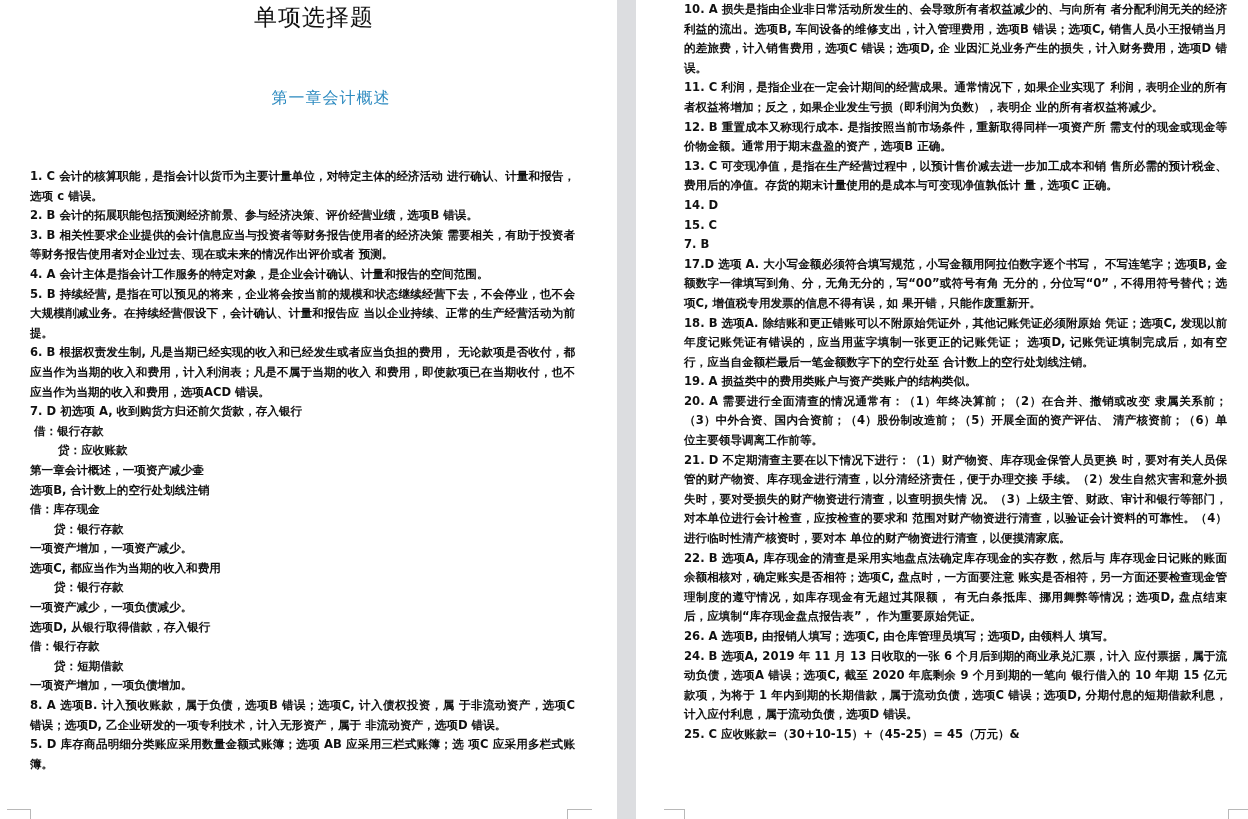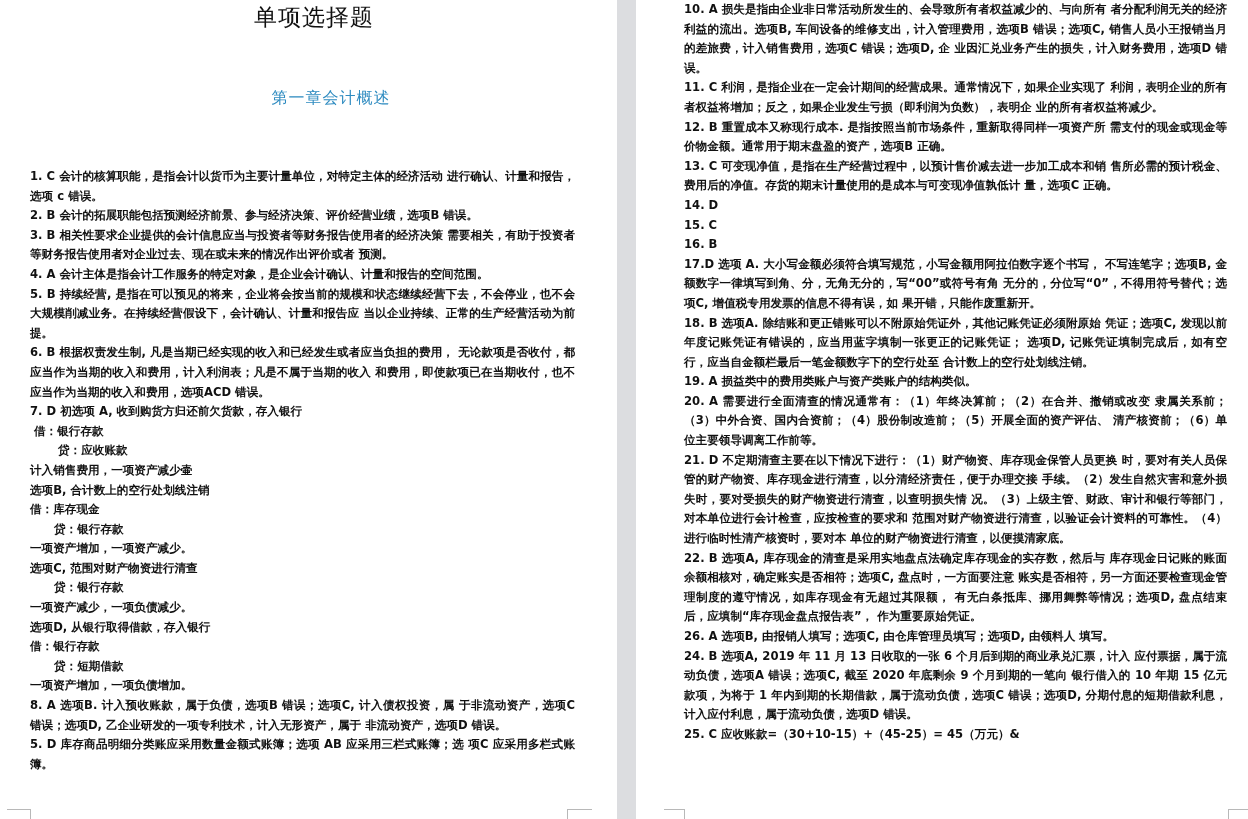--- a/index.html
+++ b/index.html
@@ -48,26 +48,26 @@
   <div class="body-text" id="left-body">
       <p class="para">1. C 会计的核算职能，是指会计以货币为主要计量单位，对特定主体的经济活动 进行确认、计量和报告，选项 c 错误。</p>
       <p class="para">2. B 会计的拓展职能包括预测经济前景、参与经济决策、评价经营业绩，选项B 错误。</p>
       <p class="para">3. B 相关性要求企业提供的会计信息应当与投资者等财务报告使用者的经济决策 需要相关，有助于投资者等财务报告使用者对企业过去、现在或未来的情况作出评价或者 预测。</p>
       <p class="para">4. A 会计主体是指会计工作服务的特定对象，是企业会计确认、计量和报告的空间范围。</p>
       <p class="para">5. B 持续经营, 是指在可以预见的将来，企业将会按当前的规模和状态继续经营下去，不会停业，也不会大规模削减业务。在持续经营假设下，会计确认、计量和报告应 当以企业持续、正常的生产经营活动为前提。</p>
       <p class="para">6. B 根据权责发生制, 凡是当期已经实现的收入和已经发生或者应当负担的费用， 无论款项是否收付，都应当作为当期的收入和费用，计入利润表；凡是不属于当期的收入 和费用，即使款项已在当期收付，也不应当作为当期的收入和费用，选项ACD 错误。</p>
       <p class="para">7. D 初选项 A, 收到购货方归还前欠货款，存入银行</p>
       <p class="para ind1">借：银行存款</p>
       <p class="para ind3">贷：应收账款</p>
-      <p class="para">计入销售费用，一项资产减少壷</p>
+      <p class="para">第一章会计概述，一项资产减少壷</p>
       <p class="para">选项B, 合计数上的空行处划线注销</p>
       <p class="para">借：库存现金</p>
       <p class="para ind2">贷：银行存款</p>
       <p class="para">一项资产增加，一项资产减少。</p>
-      <p class="para">选项C, 范围对财产物资进行清查</p>
+      <p class="para">选项C, 都应当作为当期的收入和费用</p>
       <p class="para ind2">贷：银行存款</p>
       <p class="para">一项资产减少，一项负债减少。</p>
       <p class="para">选项D, 从银行取得借款，存入银行</p>
       <p class="para">借：银行存款</p>
       <p class="para ind2">贷：短期借款</p>
       <p class="para">一项资产增加，一项负债增加。</p>
       <p class="para">8. A 选项B. 计入预收账款，属于负债，选项B 错误；选项C, 计入债权投资，属 于非流动资产，选项C 错误；选项D, 乙企业研发的一项专利技术，计入无形资产，属于 非流动资产，选项D 错误。</p>
       <p class="para">5. D 库存商品明细分类账应采用数量金额式账簿；选项 AB 应采用三栏式账簿；选 项C 应采用多栏式账簿。</p>
     </div>
   <div class="crop" style="left:7px; top:809px; width:23px; height:10px; border-top-width:1px; border-right-width:1px;"></div>
@@ -77,21 +77,21 @@
 <div class="gutter"></div>
 
 <div class="page" id="page-right">
   <div class="body-text" id="right-body">
       <p class="para">10. A 损失是指由企业非日常活动所发生的、会导致所有者权益减少的、与向所有 者分配利润无关的经济利益的流出。选项B, 车间设备的维修支出，计入管理费用，选项B 错误；选项C, 销售人员小王报销当月的差旅费，计入销售费用，选项C 错误；选项D, 企 业因汇兑业务产生的损失，计入财务费用，选项D 错误。</p>
       <p class="para">11. C 利润，是指企业在一定会计期间的经营成果。通常情况下，如果企业实现了 利润，表明企业的所有者权益将增加；反之，如果企业发生亏损（即利润为负数），表明企 业的所有者权益将减少。</p>
       <p class="para">12. B 重置成本又称现行成本. 是指按照当前市场条件，重新取得同样一项资产所 需支付的现金或现金等价物金额。通常用于期末盘盈的资产，选项B 正确。</p>
       <p class="para">13. C 可变现净值，是指在生产经营过程中，以预计售价减去进一步加工成本和销 售所必需的预计税金、费用后的净值。存货的期末计量使用的是成本与可变现净值孰低计 量，选项C 正确。</p>
       <p class="para">14. D</p>
       <p class="para">15. C</p>
-      <p class="para">16. B</p>
+      <p class="para">7. B</p>
       <p class="para">17.D 选项 A. 大小写金额必须符合填写规范，小写金额用阿拉伯数字逐个书写， 不写连笔字；选项B, 金额数字一律填写到角、分，无角无分的，写“00”或符号有角 无分的，分位写“0”，不得用符号替代；选项C, 增值税专用发票的信息不得有误，如 果开错，只能作废重新开。</p>
       <p class="para">18. B 选项A. 除结账和更正错账可以不附原始凭证外，其他记账凭证必须附原始 凭证；选项C, 发现以前年度记账凭证有错误的，应当用蓝字填制一张更正的记账凭证； 选项D, 记账凭证填制完成后，如有空行，应当自金额栏最后一笔金额数字下的空行处至 合计数上的空行处划线注销。</p>
       <p class="para">19. A 损益类中的费用类账户与资产类账户的结构类似。</p>
       <p class="para">20. A 需要进行全面清查的情况通常有：（1）年终决算前；（2）在合并、撤销或改变 隶属关系前；（3）中外合资、国内合资前；（4）股份制改造前；（5）开展全面的资产评估、 清产核资前；（6）单位主要领导调离工作前等。</p>
       <p class="para">21. D 不定期清查主要在以下情况下进行：（1）财产物资、库存现金保管人员更换 时，要对有关人员保管的财产物资、库存现金进行清查，以分清经济责任，便于办理交接 手续。（2）发生自然灾害和意外损失时，要对受损失的财产物资进行清查，以查明损失情 况。（3）上级主管、财政、审计和银行等部门，对本单位进行会计检查，应按检查的要求和 范围对财产物资进行清查，以验证会计资料的可靠性。（4）进行临时性清产核资时，要对本 单位的财产物资进行清查，以便摸清家底。</p>
       <p class="para">22. B 选项A, 库存现金的清查是采用实地盘点法确定库存现金的实存数，然后与 库存现金日记账的账面余额相核对，确定账实是否相符；选项C, 盘点时，一方面要注意 账实是否相符，另一方面还要检查现金管理制度的遵守情况，如库存现金有无超过其限额， 有无白条抵库、挪用舞弊等情况；选项D, 盘点结束后，应填制“库存现金盘点报告表”， 作为重要原始凭证。</p>
       <p class="para">26. A 选项B, 由报销人填写；选项C, 由仓库管理员填写；选项D, 由领料人 填写。</p>
       <p class="para">24. B 选项A, 2019 年 11 月 13 日收取的一张 6 个月后到期的商业承兑汇票，计入 应付票据，属于流动负债，选项A 错误；选项C, 截至 2020 年底剩余 9 个月到期的一笔向 银行借入的 10 年期 15 亿元款项，为将于 1 年内到期的长期借款，属于流动负债，选项C 错误；选项D, 分期付息的短期借款利息，计入应付利息，属于流动负债，选项D 错误。</p>
       <p class="para">25. C 应收账款=（30+10-15）+（45-25）= 45（万元）&amp;</p>
     </div>

